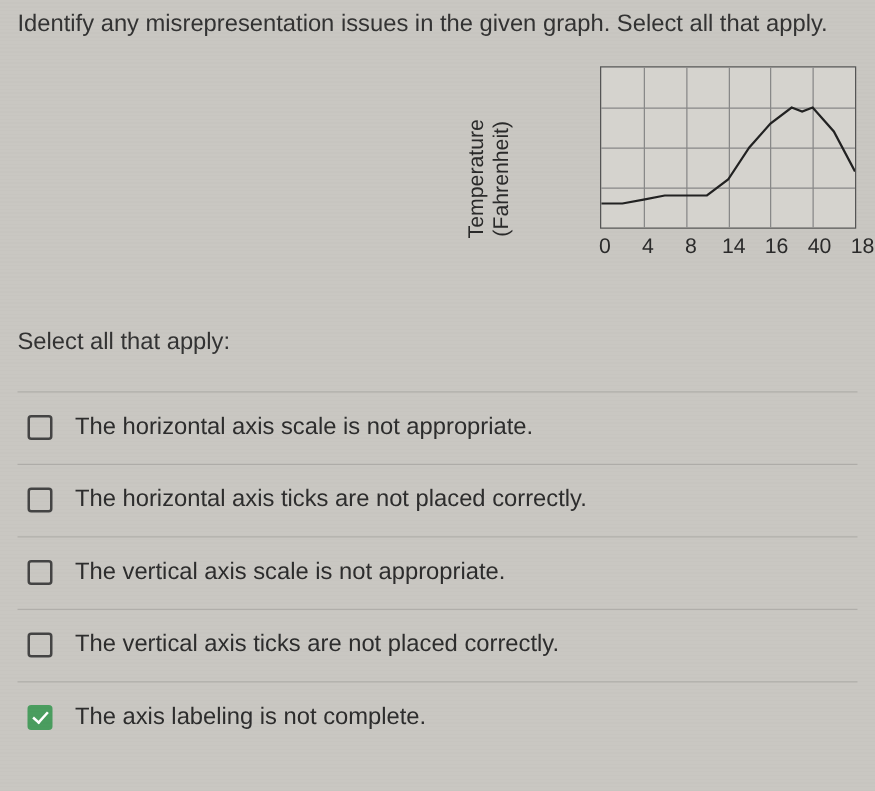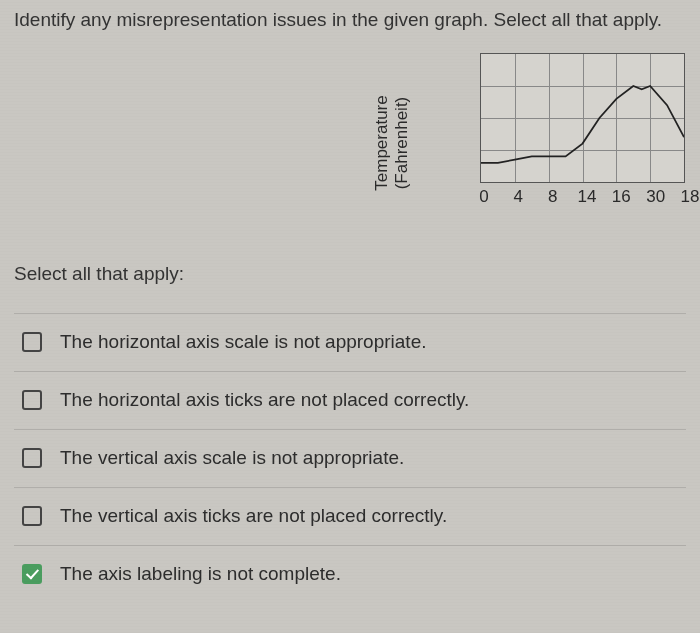--- a/index.html
+++ b/index.html
@@ -161,21 +161,21 @@
       <polyline id="series-line" fill="none" stroke="#222" stroke-width="1.8" points="0.0,110.5 17.1,110.5 34.2,107.3 51.3,104.0 68.3,104.0 85.4,104.0 102.5,91.0 119.6,65.0 136.7,45.5 153.8,32.5 162.3,35.8 170.8,32.5 187.9,52.0 205.0,84.5"></polyline>
     </svg>
   </div>
 
   <div class="xticklabels">
     <span class="xtick">0</span>
     <span class="xtick">4</span>
     <span class="xtick">8</span>
     <span class="xtick">14</span>
     <span class="xtick">16</span>
-    <span class="xtick">30</span>
+    <span class="xtick">40</span>
     <span class="xtick">18</span>
   </div>
 </div>
 
 <div class="instructions">Select all that apply:</div>
 
 <div class="options">
   <div class="option-row">
     <div class="checkbox"></div>
     <div class="option-text">The horizontal axis scale is not appropriate.</div>

